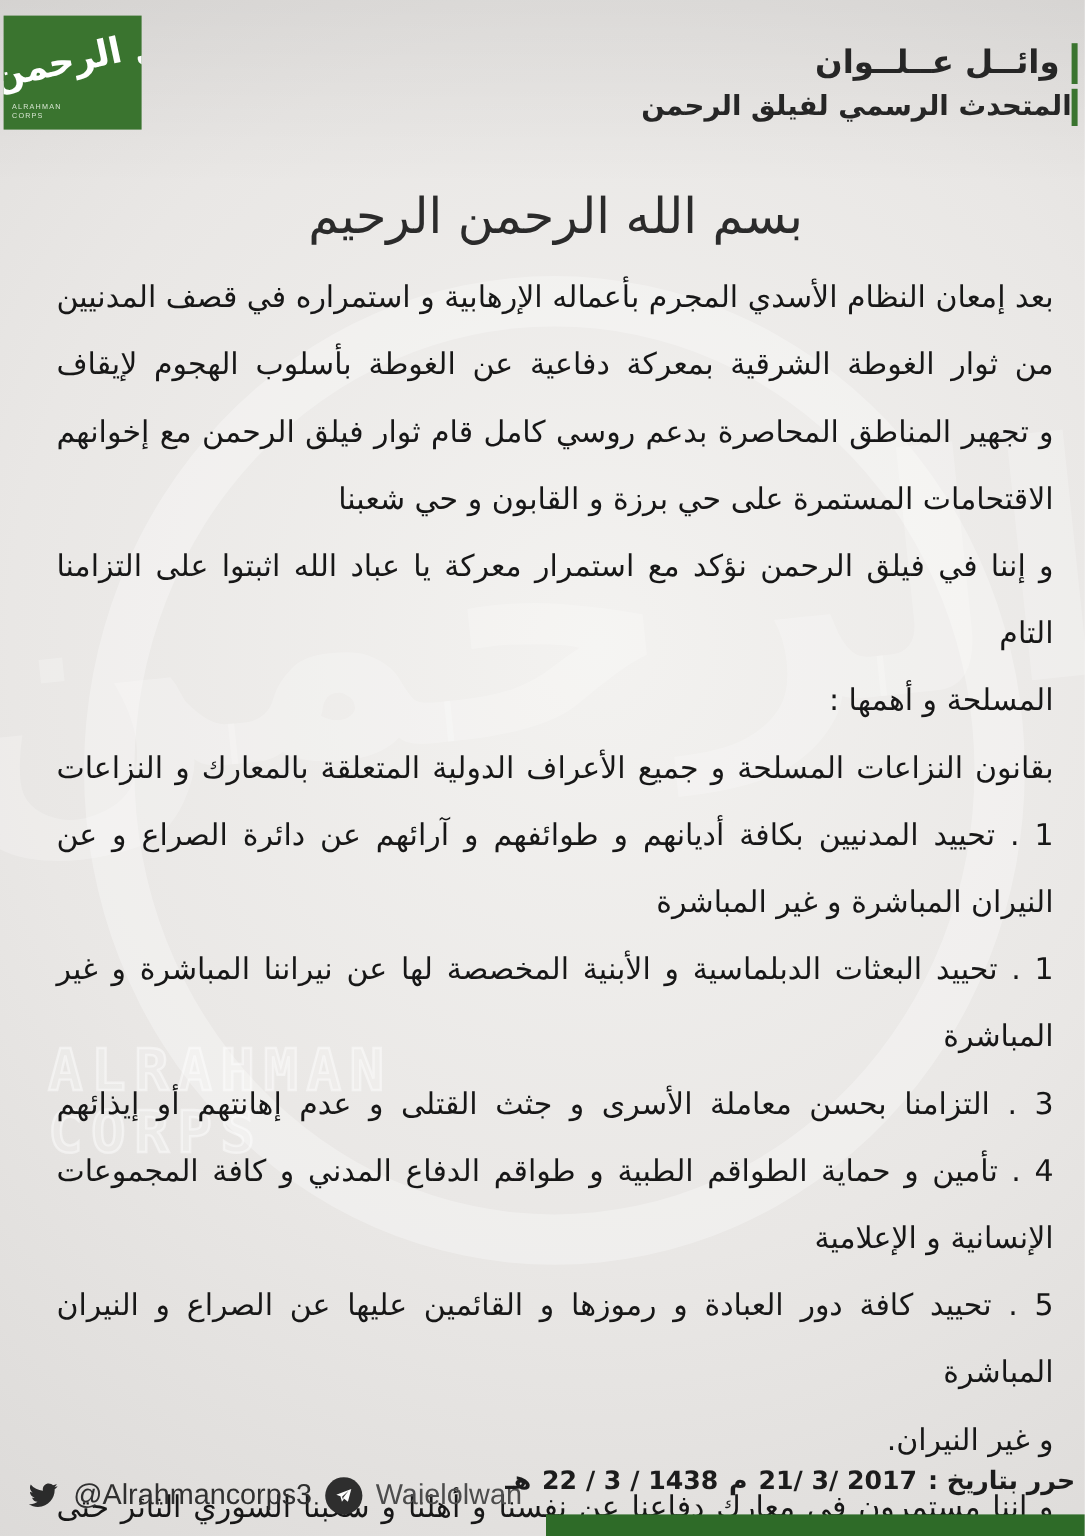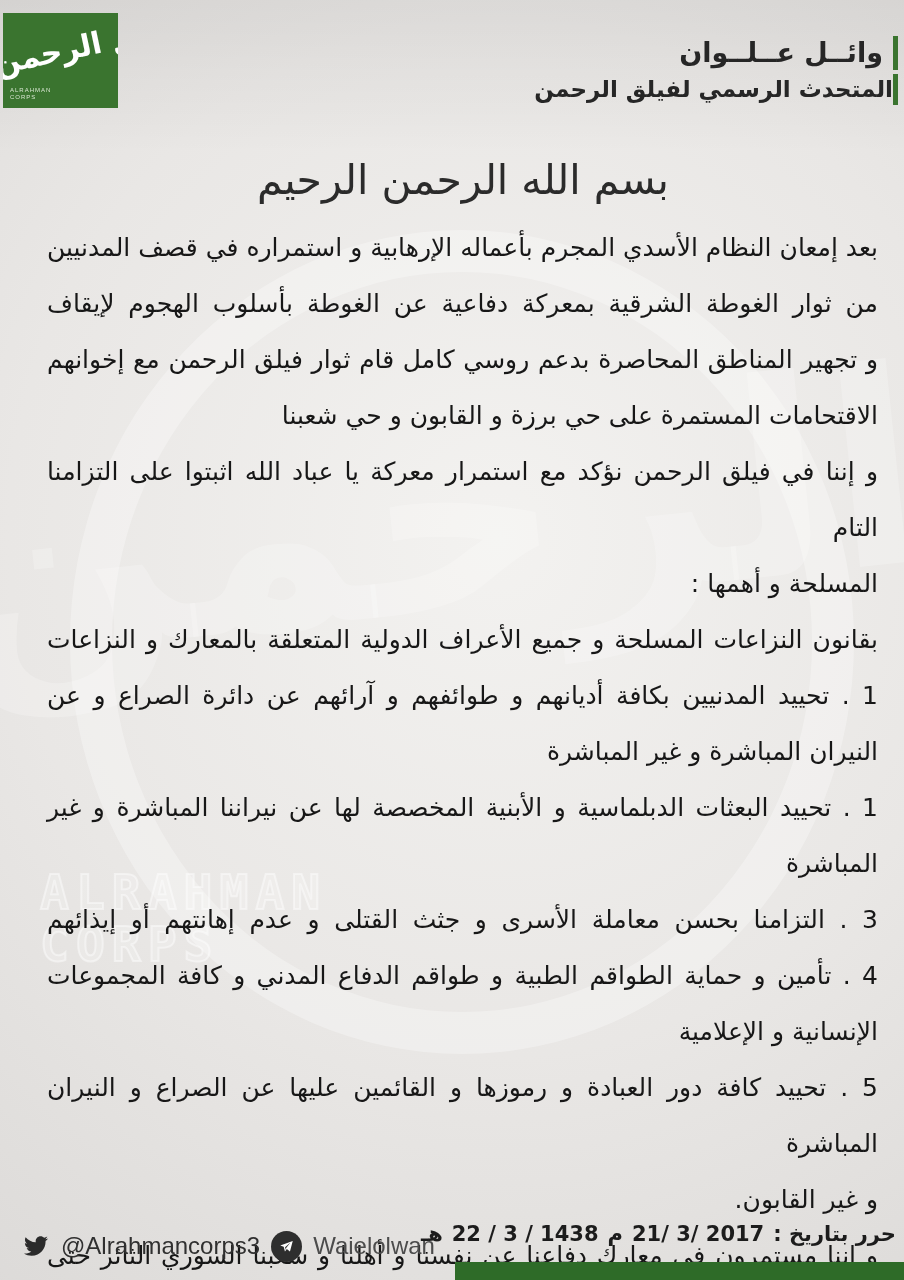--- a/index.html
+++ b/index.html
@@ -128,21 +128,21 @@
     <div class="bline">المسلحة و أهمها :</div>
     <div class="bline full">بقانون النزاعات المسلحة و جميع الأعراف الدولية المتعلقة بالمعارك و النزاعات</div>
     <div class="bline full">1 . تحييد المدنيين بكافة أديانهم و طوائفهم و آرائهم عن دائرة الصراع و عن</div>
     <div class="bline">النيران المباشرة و غير المباشرة</div>
     <div class="bline full">1 . تحييد البعثات الدبلماسية و الأبنية المخصصة لها عن نيراننا المباشرة و غير</div>
     <div class="bline">المباشرة</div>
     <div class="bline full">3 . التزامنا بحسن معاملة الأسرى و جثث القتلى و عدم إهانتهم أو إيذائهم</div>
     <div class="bline full">4 . تأمين و حماية الطواقم الطبية و طواقم الدفاع المدني و كافة المجموعات</div>
     <div class="bline">الإنسانية و الإعلامية</div>
     <div class="bline full">5 . تحييد كافة دور العبادة و رموزها و القائمين عليها عن الصراع و النيران المباشرة</div>
-    <div class="bline">و غير القابون.</div>
+    <div class="bline">و غير النيران.</div>
     <div class="bline full">و إننا مستمرون في معارك دفاعنا عن نفسنا و أهلنا و شعبنا السوري الثائر حتى</div>
   </div>
 
   <div class="footer-social">
     <span style="display:flex;">
       <svg width="28" height="24" viewBox="0 0 24 24" fill="#2b2b2b" xmlns="http://www.w3.org/2000/svg">
         <path d="M23.95 4.57c-.88.39-1.83.65-2.82.77 1.01-.61 1.79-1.57 2.16-2.72-.95.56-2 .96-3.13 1.18C19.27 2.85 18 2.25 16.58 2.25c-2.72 0-4.92 2.2-4.92 4.92 0 .39.04.76.13 1.12C7.69 8.09 4.07 6.13 1.64 3.16c-.43.72-.67 1.56-.67 2.47 0 1.71.87 3.21 2.19 4.1-.81-.03-1.57-.25-2.23-.62v.06c0 2.39 1.69 4.38 3.95 4.83-.41.11-.85.17-1.3.17-.31 0-.61-.03-.91-.09.63 1.95 2.44 3.38 4.6 3.42-1.68 1.32-3.81 2.1-6.1 2.1-.39 0-.78-.02-1.17-.07 2.19 1.39 4.77 2.21 7.56 2.21 9.05 0 14-7.5 14-13.99 0-.21 0-.42-.02-.63.96-.69 1.8-1.56 2.46-2.55z"></path>
       </svg>
     </span>
     <span class="tw-handle">@Alrahmancorps3</span>

